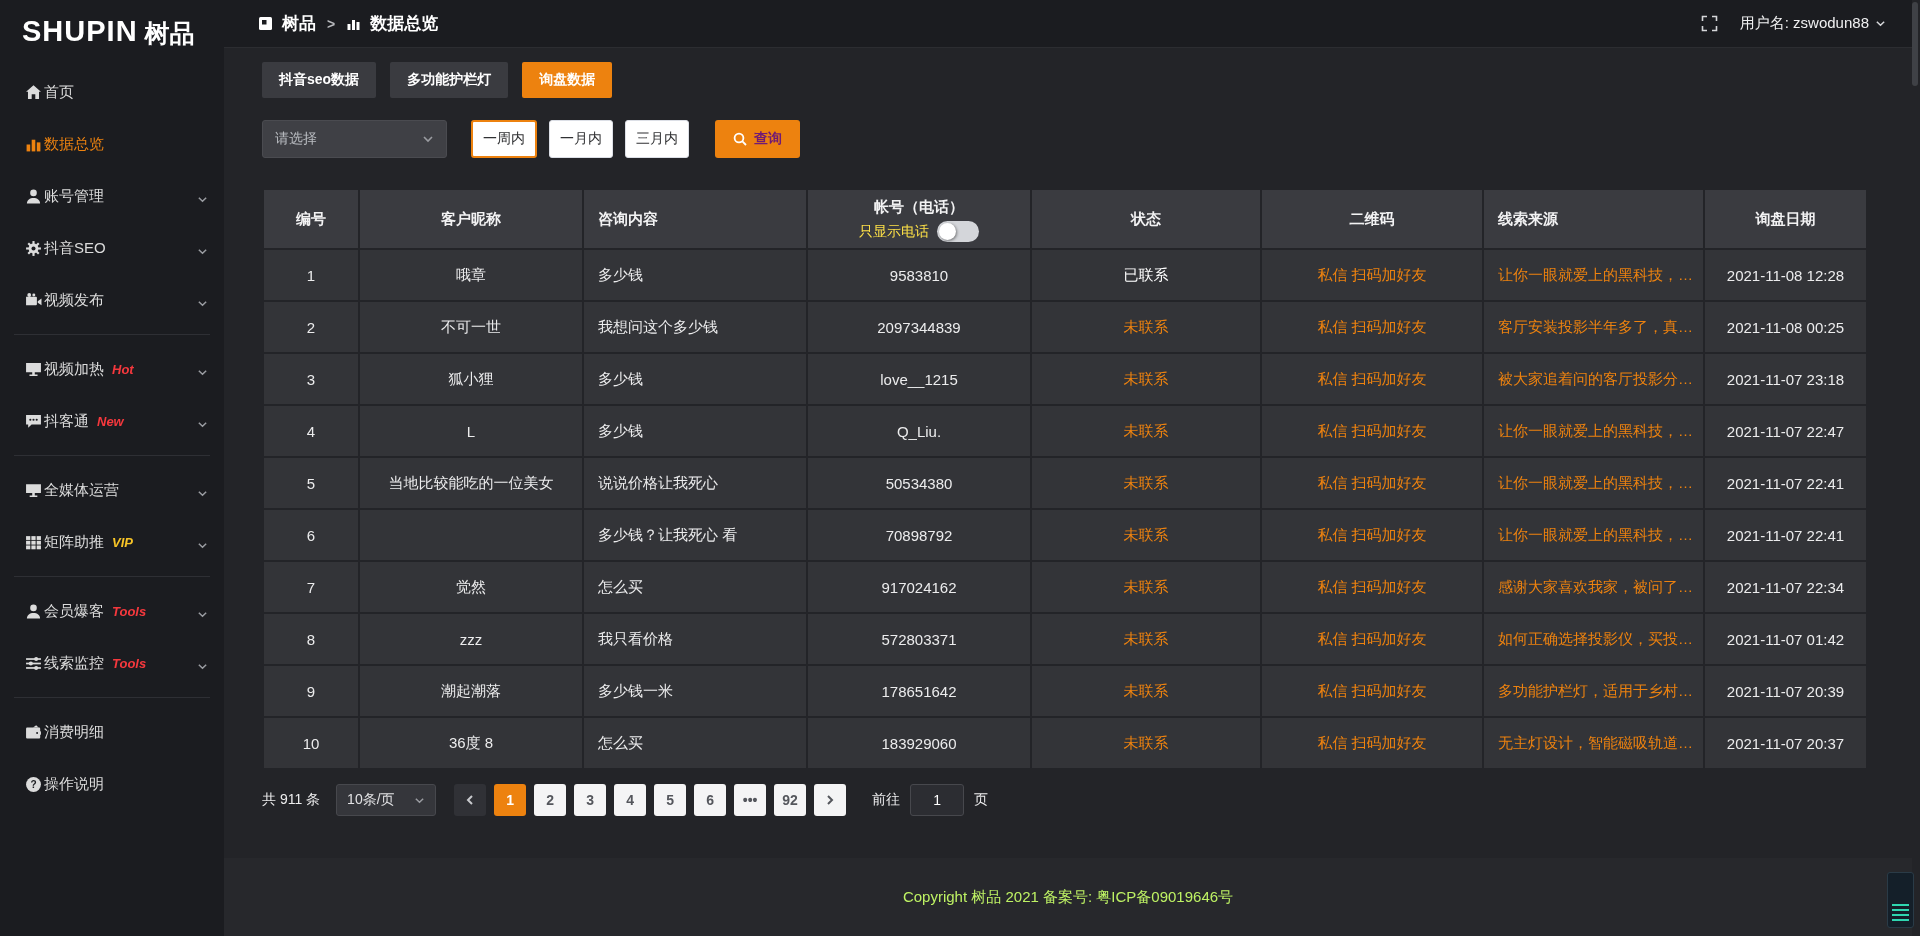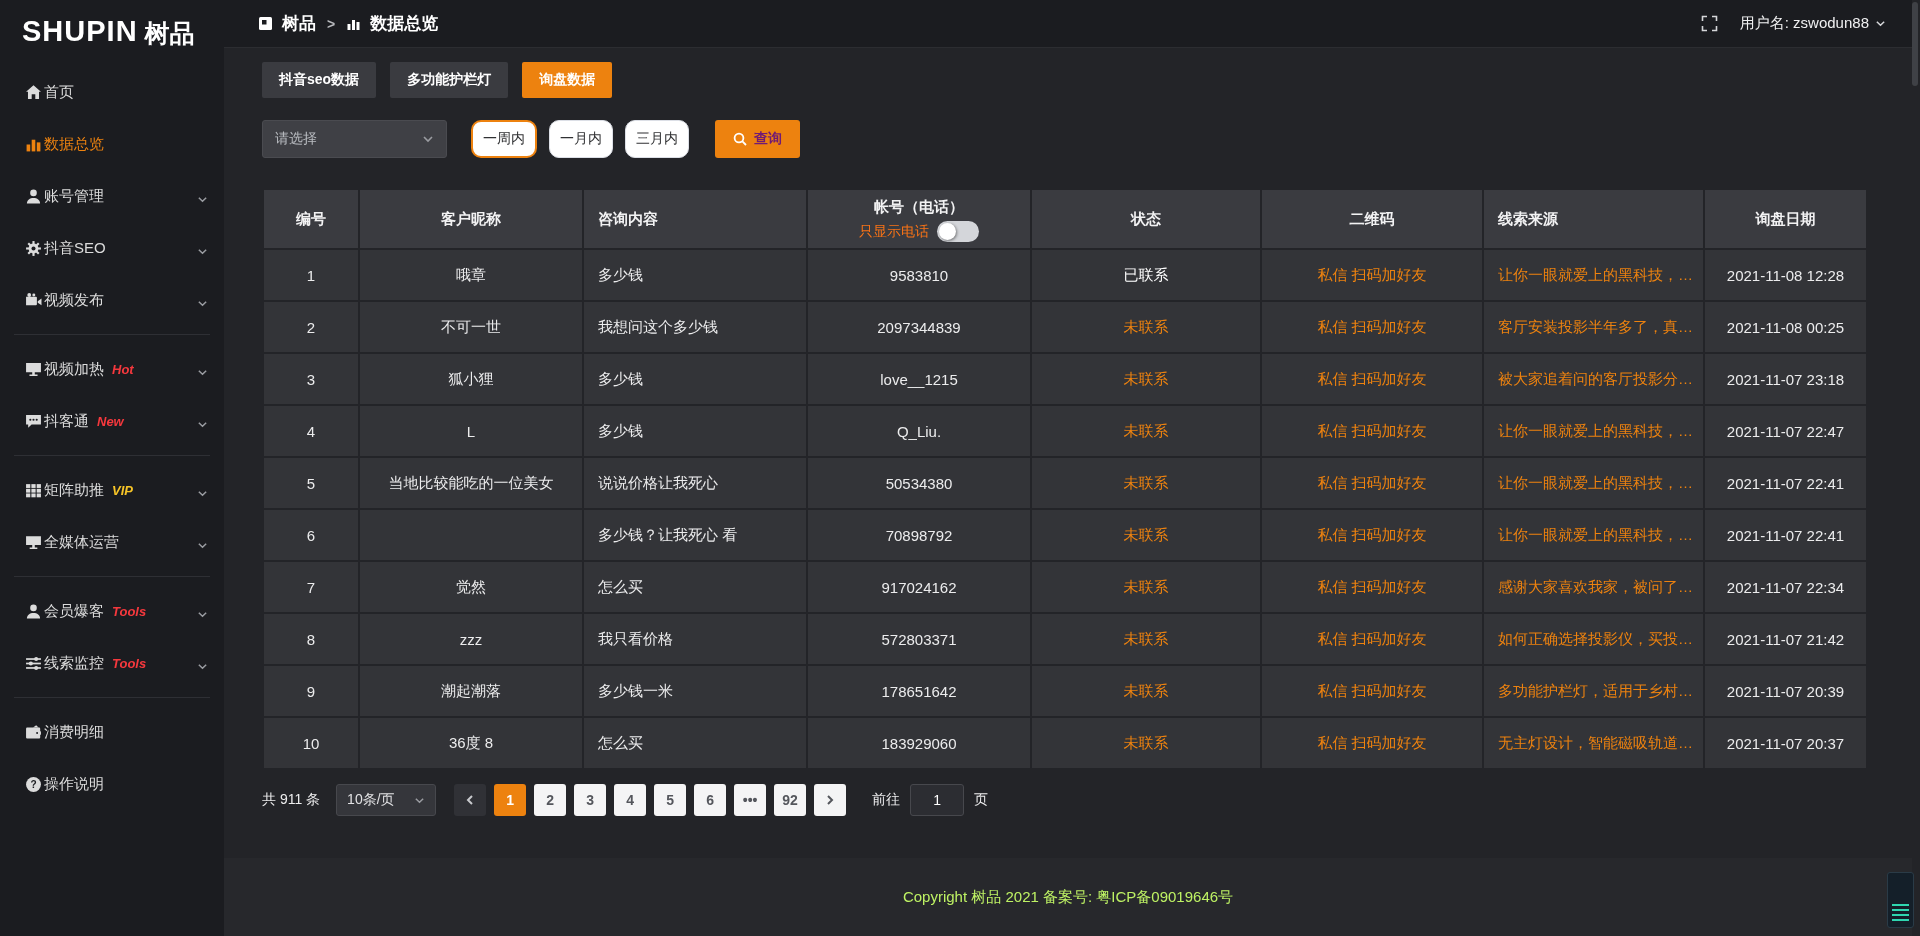--- a/index.html
+++ b/index.html
@@ -56,35 +56,35 @@
   
   .tabs{display:flex;gap:14px;margin-bottom:22px;}
   .tab{height:36px;padding:12px 17px;display:flex;align-items:center;background:#3a3b40;color:#fff;font-size:14px;font-weight:bold;border-radius:2px;cursor:pointer;border:none;}
   .tab.active{background:var(--accent);}
 
   
   .filters{display:flex;align-items:flex-end;margin-bottom:30px;}
   .select{width:185px;height:38px;background:#3f4045;border:1px solid #4a4b50;border-radius:3px;display:flex;align-items:center;justify-content:space-between;padding:0 12px;color:#b9bcc1;font-size:14px;cursor:pointer;}
   .select svg{width:12px;height:12px;stroke:#9a9ca1;fill:none;stroke-width:1.6;}
   .range-group{display:flex;gap:12px;margin-left:24px;}
-  .range-btn{height:38px;min-width:62px;padding:0 10px;background:#fff;color:#303133;font-size:14px;border:1px solid #dcdfe6;border-radius:10px;cursor:pointer;}
+  .range-btn{height:38px;min-width:62px;padding:0 10px;background:#fff;color:#303133;font-size:14px;border:1px solid #dcdfe6;border-radius:3px;cursor:pointer;}
   .range-btn.active{border:2px solid var(--accent);}
   .search-btn{margin-left:26px;height:38px;padding:0 18px;background:var(--accent);color:#701a75;font-size:14px;font-weight:bold;border:none;border-radius:3px;display:flex;align-items:center;gap:7px;cursor:pointer;}
   .search-btn svg{width:14px;height:14px;stroke:#fff;fill:none;stroke-width:1.8;}
 
   
   table{table-layout:fixed;width:1588px;border-spacing:2px;border-collapse:separate;font-size:15px;}
   th{background:var(--head-bg);height:58px;font-weight:bold;color:#f2f2f3;text-align:center;padding:0 8px;}
   td{background:var(--cell-bg);height:50px;text-align:center;color:#ececed;padding:0 8px;overflow:hidden;white-space:nowrap;text-overflow:ellipsis;}
   th.al,td.al{text-align:left;padding-left:14px;}
   td.orange{color:var(--accent);}
   td.c-status.uncontacted{color:var(--accent);}
   td.c-status.contacted{color:#fff;}
   .th-account{line-height:1.5;}
-  .phone-toggle{display:flex;align-items:center;justify-content:center;gap:8px;margin-top:3px;font-weight:normal;font-size:14px;color:#f97316;}
+  .phone-toggle{display:flex;align-items:center;justify-content:center;gap:8px;margin-top:3px;font-weight:normal;font-size:14px;color:#fde047;}
   .switch{width:42px;height:21px;border-radius:11px;background:#d4d6da;position:relative;cursor:pointer;flex-shrink:0;}
   .switch::after{content:"";position:absolute;left:2px;top:2px;width:17px;height:17px;border-radius:50%;background:#fff;box-shadow:1px 1px 3px rgba(0,0,0,.45);}
 
   
   .pagination{display:flex;align-items:center;margin-top:14px;font-size:14px;color:#ededee;}
   .pg-total{margin-right:16px;}
   .pg-size{width:100px;height:32px;background:#35363b;border:1px solid #47484d;border-radius:3px;display:flex;align-items:center;justify-content:space-between;padding:0 10px;color:#e2e2e4;cursor:pointer;margin-right:18px;}
   .pg-size svg{width:11px;height:11px;stroke:#9a9ca1;fill:none;stroke-width:1.6;}
   .pg-btn{width:32px;height:32px;border-radius:3px;border:none;display:flex;align-items:center;justify-content:center;font-size:14px;cursor:pointer;margin-right:8px;background:#f4f4f5;color:#54565c;font-weight:bold;}
   .pg-btn.dark{background:#303136;color:#c9cace;}
@@ -206,51 +206,51 @@
             </svg>
           </span>
         <span>抖客通</span>
         <span class="badge red">New</span>
         <span class="s-chevron"><svg viewBox="0 0 12 12">
               <path d="M2 4l4 4 4-4"></path>
             </svg></span>
       </div>
 
       <div class="side-divider"></div>
+
+      <div class="side-item">
+        <span class="s-icon">
+            <svg viewBox="0 0 16 16">
+              <path d="M1 2.2h14v8.2H9.2v2.2h2.4v1.4H4.4v-1.4h2.4v-2.2H1Z"></path>
+            </svg>
+          </span>
+        <span>全媒体运营</span>
+        <span class="s-chevron"><svg viewBox="0 0 12 12">
+              <path d="M2 4l4 4 4-4"></path>
+            </svg></span>
+      </div>
 
       <div class="side-item">
         <span class="s-icon">
             <svg viewBox="0 0 16 16">
               <g>
                 <rect x="1" y="2" width="4" height="3.6"></rect>
                 <rect x="6" y="2" width="4" height="3.6"></rect>
                 <rect x="11" y="2" width="4" height="3.6"></rect>
                 <rect x="1" y="6.4" width="4" height="3.6"></rect>
                 <rect x="6" y="6.4" width="4" height="3.6"></rect>
                 <rect x="11" y="6.4" width="4" height="3.6"></rect>
                 <rect x="1" y="10.8" width="4" height="3.6"></rect>
                 <rect x="6" y="10.8" width="4" height="3.6"></rect>
                 <rect x="11" y="10.8" width="4" height="3.6"></rect>
               </g>
             </svg>
           </span>
         <span>矩阵助推</span>
         <span class="badge yellow">VIP</span>
-        <span class="s-chevron"><svg viewBox="0 0 12 12">
-              <path d="M2 4l4 4 4-4"></path>
-            </svg></span>
-      </div>
-
-      <div class="side-item">
-        <span class="s-icon">
-            <svg viewBox="0 0 16 16">
-              <path d="M1 2.2h14v8.2H9.2v2.2h2.4v1.4H4.4v-1.4h2.4v-2.2H1Z"></path>
-            </svg>
-          </span>
-        <span>全媒体运营</span>
         <span class="s-chevron"><svg viewBox="0 0 12 12">
               <path d="M2 4l4 4 4-4"></path>
             </svg></span>
       </div>
 
       <div class="side-divider"></div>
 
       <div class="side-item">
         <span class="s-icon">
             <svg viewBox="0 0 16 16">
@@ -478,21 +478,21 @@
             <td>2021-11-07 22:34</td>
           </tr>
           <tr>
             <td>8</td>
             <td>zzz</td>
             <td class="al">我只看价格</td>
             <td>572803371</td>
             <td class="c-status uncontacted">未联系</td>
             <td class="orange">私信 扫码加好友</td>
             <td class="al orange">如何正确选择投影仪，买投影...</td>
-            <td>2021-11-07 21:42</td>
+            <td>2021-11-07 01:42</td>
           </tr>
           <tr>
             <td>9</td>
             <td>潮起潮落</td>
             <td class="al">多少钱一米</td>
             <td>178651642</td>
             <td class="c-status uncontacted">未联系</td>
             <td class="orange">私信 扫码加好友</td>
             <td class="al orange">多功能护栏灯，适用于乡村文...</td>
             <td>2021-11-07 20:39</td>

